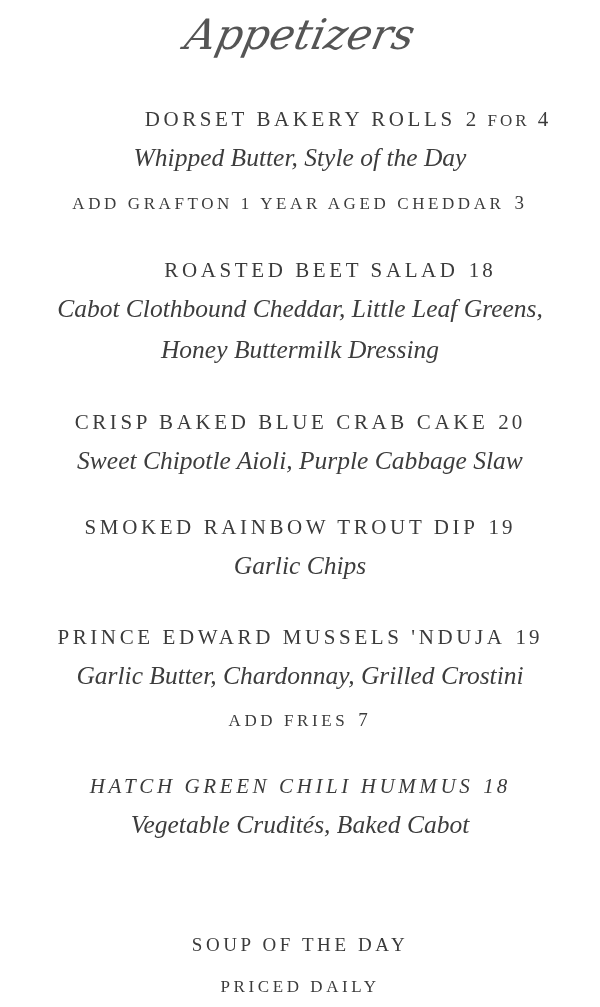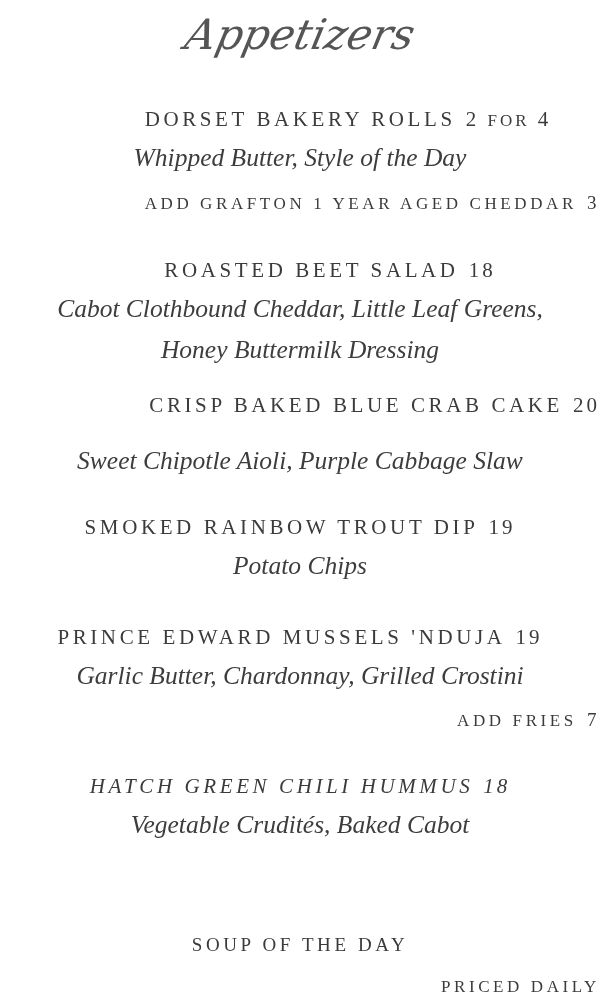--- a/index.html
+++ b/index.html
@@ -3,21 +3,21 @@
   <meta charset="utf-8">
   <style>
     html, body { margin: 0; padding: 0; background: #ffffff; }
     body { width: 600px; height: 1007px; overflow: hidden; position: relative; color: #3b3b3b; font-family: "Liberation Serif", "DejaVu Serif", serif; }
     .title { position: absolute; left: 0; width: 600px; top: 0px; text-align: center; font-family: "DejaVu Serif", serif; font-style: italic; font-size: 42px; color: #555555; letter-spacing: 0px; line-height: 70px; transform: skewX(-12deg); }
     .row { position: absolute; left: 0; width: 600px; text-align: center; white-space: nowrap; }
     .caps { font-size: 21px; letter-spacing: 3.6px; text-transform: uppercase; line-height: 30px; }
     .caps .price { letter-spacing: 3px; margin-left: 10px; }
     .caps .sm { font-size: 17px; letter-spacing: 3px; }
     .ital { font-style: italic; font-size: 25.5px; line-height: 34px; color: #3d3d3d; }
-    .addon { font-size: 17px; letter-spacing: 3.6px; text-transform: uppercase; line-height: 26px; text-align: right; }
+    .addon { font-size: 17px; letter-spacing: 3.6px; text-transform: uppercase; line-height: 26px; }
     .addon .price { margin-left: 10px; font-size: 19px; }
   </style>
 </head>
 <body>
 
 <div>
 
   <div class="title">Appetizers</div>
 
   <div class="row caps" style="top:104px;padding-left:48px;">
@@ -27,29 +27,29 @@
   <div class="row addon" style="top:190px;">
     <span>Add Grafton 1 Year Aged Cheddar</span><span class="price">3</span>
   </div>
 
   <div class="row caps" style="top:255px;padding-left:30px;">
     <span>Roasted Beet Salad</span><span class="price">18</span>
   </div>
   <div class="row ital" style="top:292px;">Cabot Clothbound Cheddar, Little Leaf Greens,</div>
   <div class="row ital" style="top:333px;">Honey Buttermilk Dressing</div>
 
-  <div class="row caps" style="top:390px;text-align:right;">
+  <div class="row caps" style="top:407px;">
     <span>Crisp Baked Blue Crab Cake</span><span class="price">20</span>
   </div>
   <div class="row ital" style="top:444px;">Sweet Chipotle Aioli, Purple Cabbage Slaw</div>
 
   <div class="row caps" style="top:512px;">
     <span>Smoked Rainbow Trout Dip</span><span class="price">19</span>
   </div>
-  <div class="row ital" style="top:549px;">Potato Chips</div>
+  <div class="row ital" style="top:549px;">Garlic Chips</div>
 
   <div class="row caps" style="top:622px;">
     <span>Prince Edward Mussels 'Nduja</span><span class="price">19</span>
   </div>
   <div class="row ital" style="top:659px;">Garlic Butter, Chardonnay, Grilled Crostini</div>
   <div class="row addon" style="top:707px;">
     <span>Add Fries</span><span class="price">7</span>
   </div>
 
   <div class="row caps" style="top:771px;font-style:italic;">

